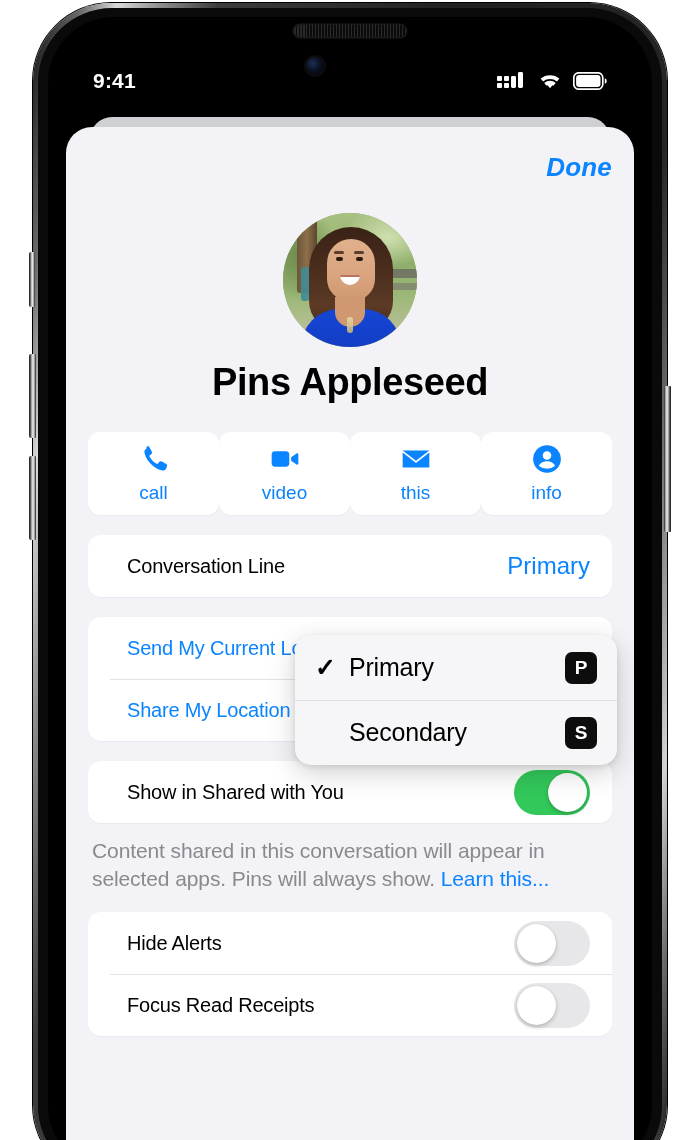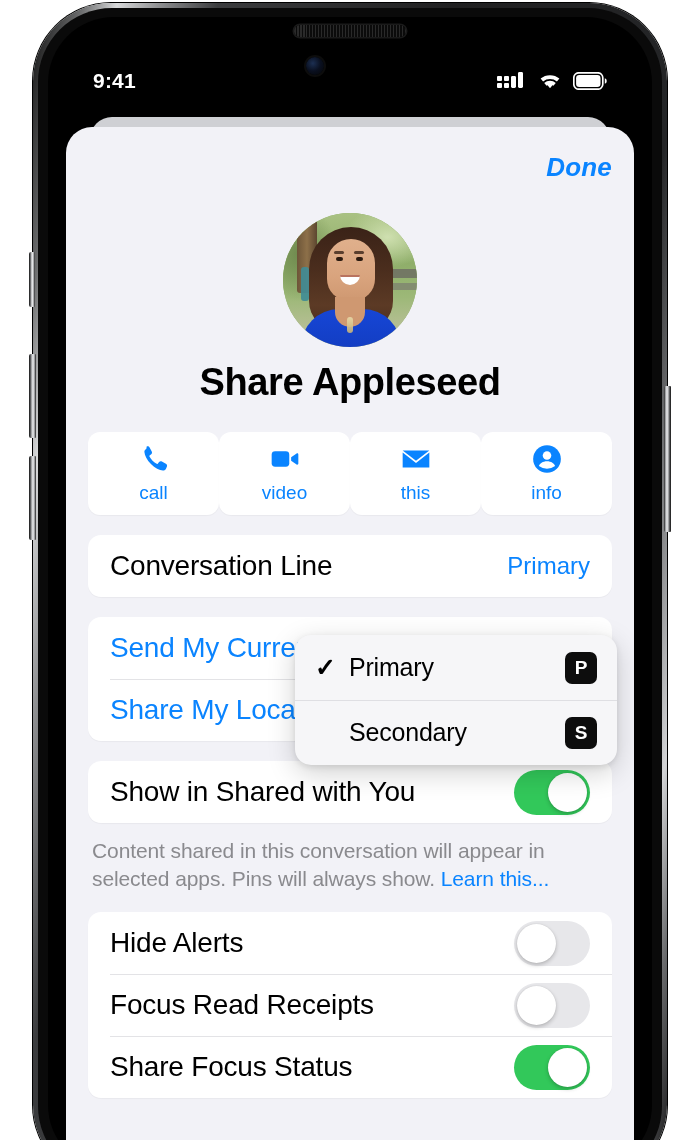--- a/index.html
+++ b/index.html
@@ -123,21 +123,21 @@
     box-shadow:0 1px 1px rgba(0,0,0,.04);
   }
   .action-label{ color:#0a84ff; font-size:19px; }
 
   
   .group{ margin:20px 22px 0; background:#fff; border-radius:13px; overflow:hidden;
           box-shadow:0 1px 1px rgba(0,0,0,.04); }
   .row{ display:flex; align-items:center; justify-content:space-between;
         height:62px; padding:0 22px; position:relative; }
   .row + .row::before{ content:""; position:absolute; left:22px; right:0; top:0; height:1px; background:#e3e3e6; }
-  .row-label{ font-size:28px; color:#000; letter-spacing:-.2px; }
+  .row-label{ font-size:20px; color:#000; letter-spacing:-.2px;margin-left:17px; }
   .row-label.link{ color:#0a84ff; }
   .row-value{ font-size:24px; color:#0a84ff; }
 
   
   .toggle{ width:76px; height:45px; border-radius:23px; position:relative; flex:none; }
   .toggle.on{ background:#32c85a; }
   .toggle.off{ background:#e7e7ea; }
   .toggle .knob{ position:absolute; top:3px; width:39px; height:39px; border-radius:50%;
     background:#fff; box-shadow:0 2px 4px rgba(0,0,0,.22),0 0 1px rgba(0,0,0,.15); }
   .toggle.on .knob{ left:34px; }
@@ -227,21 +227,21 @@
           <div class="av-eye l"></div>
           <div class="av-eye r"></div>
           <div class="av-smile"></div>
           <div class="av-neck"></div>
           <div class="av-body"></div>
           <div class="av-vneck"></div>
           <div class="av-chain"></div>
         </div>
       </div>
 
-      <div class="person-name">Share Appleseed</div>
+      <div class="person-name">Pins Appleseed</div>
 
       <div class="actions">
 
         <div class="action-btn">
           <svg width="32" height="32" viewBox="0 0 24 24">
             <path fill="#0A84FF" d="M6.6 2.5c.8-.3 1.7 0 2.1.8l1.6 3c.4.7.2 1.6-.4 2.1l-1.2 1c-.2.2-.3.5-.1.8.5 1 1.3 2.1 2.3 3.1s2.1 1.8 3.1 2.3c.3.2.6.1.8-.1l1-1.2c.5-.6 1.4-.8 2.1-.4l3 1.6c.8.4 1.1 1.3.8 2.1l-.7 1.7c-.4.9-1.3 1.5-2.3 1.4-2.6-.2-6-1.9-9-4.9s-4.7-6.4-4.9-9c-.1-1 .5-1.9 1.4-2.3z"></path>
           </svg>
           <div class="action-label">call</div>
         </div>
 
@@ -307,26 +307,20 @@
           <div class="toggle off">
               <div class="knob"></div>
             </div>
         </div>
         <div class="row">
           <div class="row-label">Focus Read Receipts</div>
           <div class="toggle off">
               <div class="knob"></div>
             </div>
         </div>
-        <div class="row">
-          <div class="row-label">Share Focus Status</div>
-          <div class="toggle on">
-              <div class="knob"></div>
-            </div>
-        </div>
       </div>
 
       <div class="menu">
         <div class="menu-item">
           <div class="menu-check">✓</div>
           <div class="menu-text">Primary</div>
           <div class="menu-badge">P</div>
         </div>
         <div class="menu-item">
           <div class="menu-check"></div>

